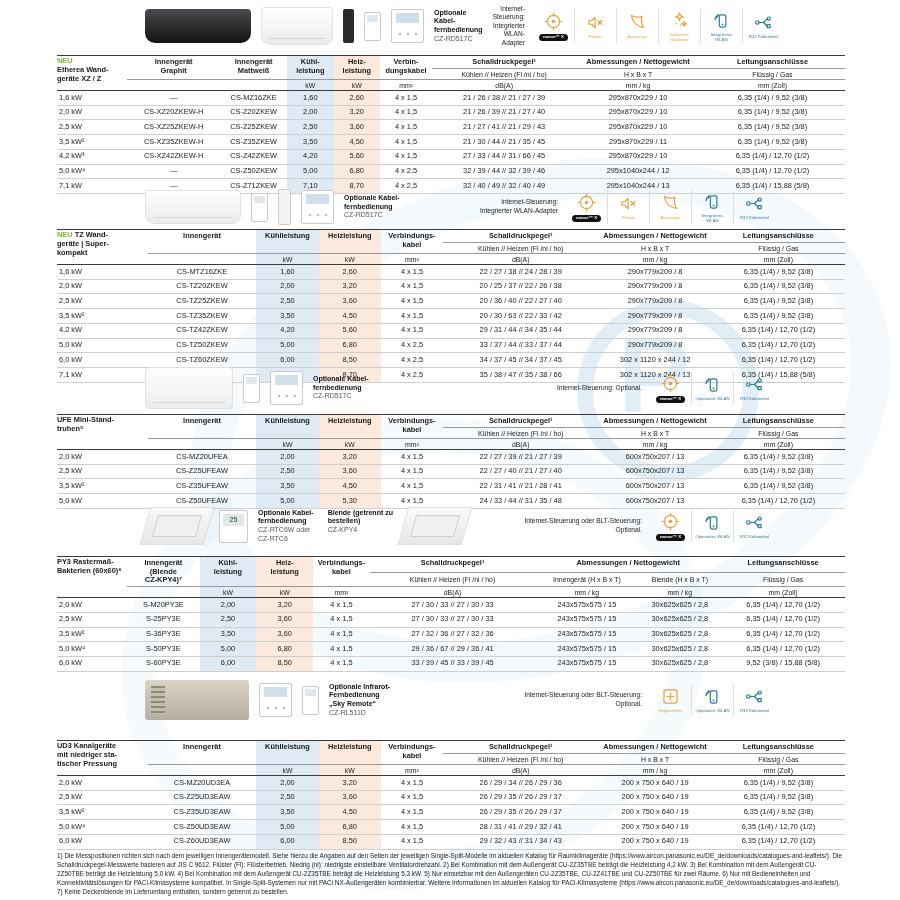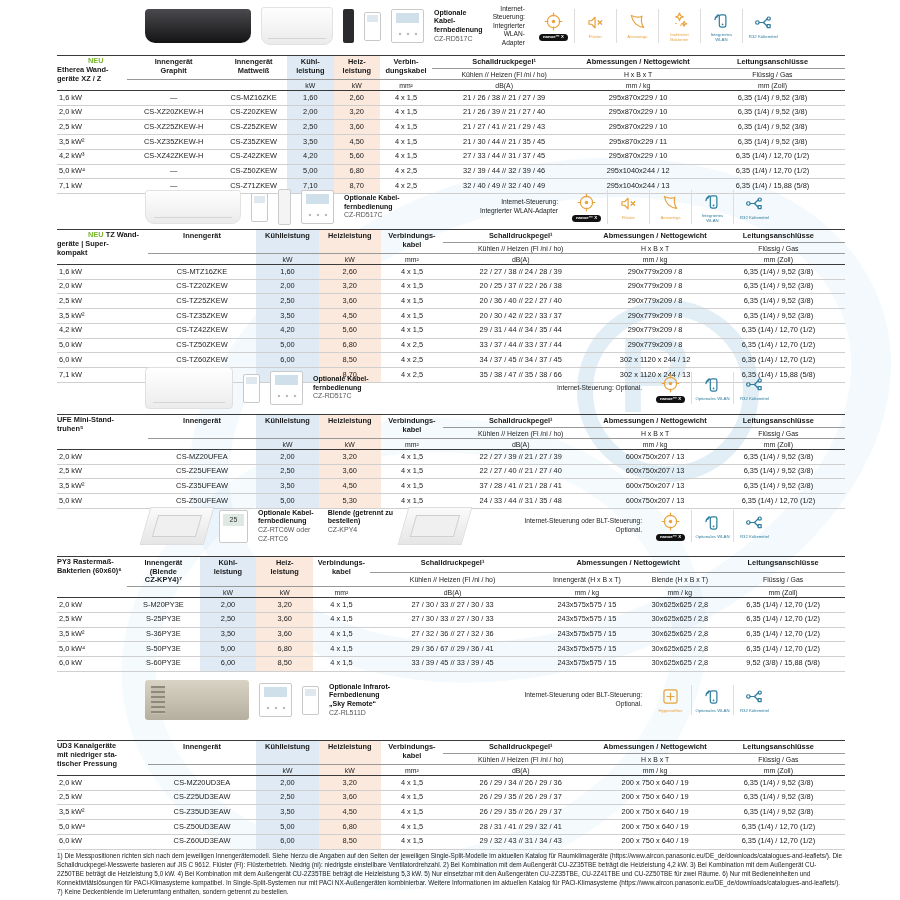--- a/index.html
+++ b/index.html
@@ -49,21 +49,21 @@
   .dev-duct{width:104px;height:40px;border-radius:3px;background:linear-gradient(180deg,#d9d3c5,#b5af9f);}
   .dev-duct::before{content:"";position:absolute;left:6px;top:6px;bottom:6px;width:14px;background:repeating-linear-gradient(180deg,#8f897b 0 2px,#c4beae 2px 5px);}
   
   .tablewrap{position:absolute;left:0;right:0;}
   table.spec{width:100%;border-collapse:collapse;border-top:1.6px solid #3a3a3a;table-layout:fixed;}
   .spec th,.spec td{font-size:7.4px;padding:1.5px 2px;vertical-align:middle;overflow:hidden;}
   .spec .h1{font-weight:bold;text-align:center;white-space:pre-line;vertical-align:top;padding-top:2px;line-height:1.15;}
   .spec .h2{font-weight:normal;font-size:6.9px;text-align:center;border-top:1px solid #999;}
   .spec .h3{font-weight:normal;font-size:6.9px;text-align:center;border-top:1px solid #999;border-bottom:1.4px solid #3a3a3a;}
   .spec .ttl{text-align:left;vertical-align:top;padding:1px 2px 0 0;border-bottom:1.4px solid #3a3a3a;font-size:7.4px;line-height:1.2;}
-  .spec .ttl .neu{color:#78b62a;font-weight:bold;margin-left:31px;}
+  .spec .ttl .neu{color:#78b62a;font-weight:bold;}
   .spec .ttl .tname{font-weight:bold;white-space:pre-line;}
   .spec tbody td{border-bottom:1px solid #cfcfcf;text-align:center;line-height:1.45;}
   .spec td.rowlabel{text-align:left;}
   .bg-blue{background:#dfeaf4;}
   .bg-orange{background:#fbe9de;}
   
   .footnotes{position:absolute;left:0;right:2px;font-size:6.4px;line-height:1.4;color:#222;text-align:left;}
 </style>
 </head>
 <body>
@@ -256,21 +256,21 @@
               <td>295x870x229 / 11</td>
               <td>6,35 (1/4) / 9,52 (3/8)</td>
             </tr>
             <tr>
               <td class="rowlabel">4,2 kW³</td>
               <td>CS-XZ42ZKEW-H</td>
               <td>CS-Z42ZKEW</td>
               <td class="bg-blue">4,20</td>
               <td class="bg-orange">5,60</td>
               <td>4 x 1,5</td>
-              <td>27 / 33 / 44 // 31 / 37 / 45</td>
+              <td>27 / 33 / 44 // 31 / 66 / 45</td>
               <td>295x870x229 / 10</td>
               <td>6,35 (1/4) / 12,70 (1/2)</td>
             </tr>
             <tr>
               <td class="rowlabel">5,0 kW⁴</td>
               <td>—</td>
               <td>CS-Z50ZKEW</td>
               <td class="bg-blue">5,00</td>
               <td class="bg-orange">6,80</td>
               <td>4 x 2,5</td>
@@ -438,21 +438,21 @@
               <td>20 / 36 / 40 // 22 / 27 / 40</td>
               <td>290x779x209 / 8</td>
               <td>6,35 (1/4) / 9,52 (3/8)</td>
             </tr>
             <tr>
               <td class="rowlabel">3,5 kW²</td>
               <td>CS-TZ35ZKEW</td>
               <td class="bg-blue">3,50</td>
               <td class="bg-orange">4,50</td>
               <td>4 x 1,5</td>
-              <td>20 / 30 / 42 // 22 / 33 / 37</td>
+              <td>20 / 30 / 63 // 22 / 33 / 42</td>
               <td>290x779x209 / 8</td>
               <td>6,35 (1/4) / 9,52 (3/8)</td>
             </tr>
             <tr>
               <td class="rowlabel">4,2 kW</td>
               <td>CS-TZ42ZKEW</td>
               <td class="bg-blue">4,20</td>
               <td class="bg-orange">5,60</td>
               <td>4 x 1,5</td>
               <td>29 / 31 / 44 // 34 / 35 / 44</td>
@@ -607,21 +607,21 @@
               <td>22 / 27 / 40 // 21 / 27 / 40</td>
               <td>600x750x207 / 13</td>
               <td>6,35 (1/4) / 9,52 (3/8)</td>
             </tr>
             <tr>
               <td class="rowlabel">3,5 kW²</td>
               <td>CS-Z35UFEAW</td>
               <td class="bg-blue">3,50</td>
               <td class="bg-orange">4,50</td>
               <td>4 x 1,5</td>
-              <td>37 / 28 / 41 // 21 / 28 / 41</td>
+              <td>22 / 31 / 41 // 21 / 28 / 41</td>
               <td>600x750x207 / 13</td>
               <td>6,35 (1/4) / 9,52 (3/8)</td>
             </tr>
             <tr>
               <td class="rowlabel">5,0 kW</td>
               <td>CS-Z50UFEAW</td>
               <td class="bg-blue">5,00</td>
               <td class="bg-orange">5,30</td>
               <td>4 x 1,5</td>
               <td>24 / 33 / 44 // 31 / 35 / 48</td>

